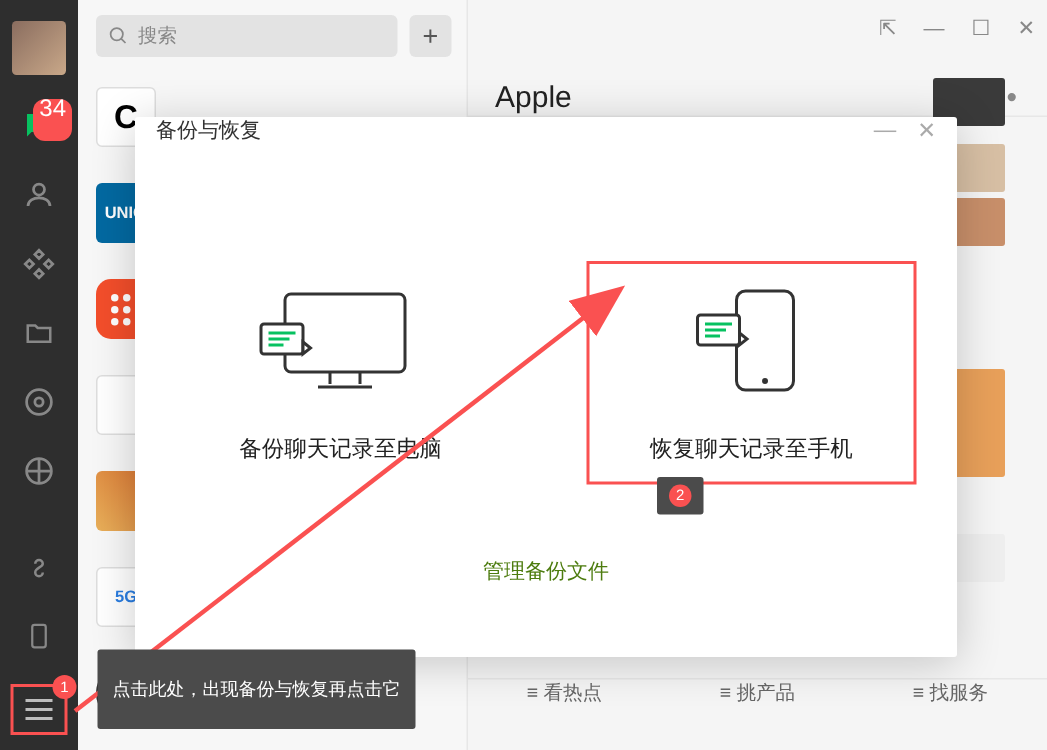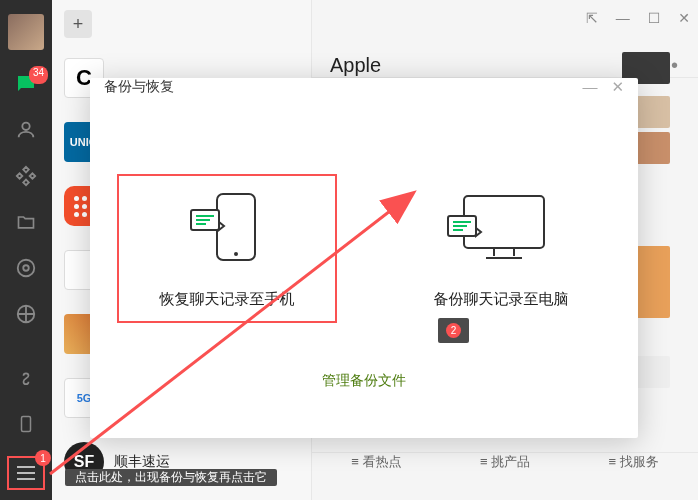--- a/index.html
+++ b/index.html
@@ -1,21 +1,21 @@
 <!DOCTYPE html>
 <html><head>
 <meta charset="utf-8">
 <style>
   * { margin: 0; padding: 0; box-sizing: border-box; font-family: "Microsoft YaHei", Arial, sans-serif; }
   body { width: 698px; height: 500px; background: #fff; position: relative; overflow: hidden; }
   .sidebar { position: absolute; left: 0; top: 0; width: 52px; height: 500px; background: #2e2e2e; display: flex; flex-direction: column; align-items: center; }
   .avatar { width: 36px; height: 36px; margin-top: 14px; background: linear-gradient(135deg,#8a6d5f,#c9a889); border-radius: 3px; }
   .side-icon { width: 24px; height: 24px; margin-top: 22px; display:flex; align-items:center; justify-content:center; color:#888; position:relative; }
   .side-icon.active { color:#07c160; }
-  .badge { position:absolute; top:-6px; right:-10px; background:#fa5151; color:#fff; font-size:10px; border-radius:8px; padding:0 4px; height:18px; line-height:14px; }
+  .badge { position:absolute; top:-6px; right:-10px; background:#fa5151; color:#fff; font-size:16px; border-radius:8px; padding:0 4px; height:28px; line-height:14px; }
   .side-bottom { margin-top:auto; margin-bottom:10px; display:flex; flex-direction:column; align-items:center; gap:20px; }
   .side-bottom .side-icon{margin-top:0;}
   .hamburger-box{ width:38px; height:34px; border:2px solid #fa5151; display:flex; align-items:center; justify-content:center; color:#bdbdbd; position:relative;}
   .hb-badge{position:absolute;top:-8px;right:-8px;width:16px;height:16px;border-radius:50%;background:#fa5151;color:#fff;font-size:10px;display:flex;align-items:center;justify-content:center;}
   .chat-list{position:absolute;left:52px;top:0;width:260px;height:500px;background:#f7f7f7;border-right:1px solid #e7e7e7;}
   .search-row{display:flex;align-items:center;padding:10px 10px 8px 12px;gap:8px;}
   .search-box{flex:1;height:28px;background:#e3e3e3;border-radius:4px;display:flex;align-items:center;padding:0 8px;color:#888;font-size:13px;gap:6px;}
   .plus-btn{width:28px;height:28px;background:#e3e3e3;border-radius:4px;display:flex;align-items:center;justify-content:center;color:#555;font-size:18px;}
   .conv-item{height:64px;display:flex;align-items:center;padding:0 12px;gap:10px;}
   .conv-avatar{width:40px;height:40px;border-radius:4px;}
@@ -36,21 +36,21 @@
   .bottom-tabs{position:absolute;left:312px;bottom:8px;right:0;height:40px;display:flex;justify-content:space-around;color:#666;font-size:13px;border-top:1px solid #e7e7e7;background:#f5f5f5;}
   .thumb{position:absolute;right:28px;width:48px;height:32px;background:#d7bfa4;border-radius:2px;}
   .modal{position:absolute;left:90px;top:78px;width:548px;height:360px;background:#fff;box-shadow:0 4px 30px rgba(0,0,0,.2);border-radius:2px;padding:0;}
   .modal-header{height:40px;display:flex;align-items:flex-start;justify-content:space-between;padding:0 14px;color:#333;font-size:14px;}
   .modal-header .wnd{display:flex;gap:14px;color:#aaa;font-size:15px;}
   .modal-body{display:flex;justify-content:space-around;align-items:center;height:240px;padding-top:20px;}
   .option{width:220px;display:flex;flex-direction:column;align-items:center;gap:22px;}
   .opt-right-wrap{border:2px solid #fa5151;padding:12px 8px;}
   .opt-label{font-size:15px;color:#222;}
   .modal-footer{text-align:center;font-size:14px;color:#4d7c0f;margin-top:14px;}
-  .tooltip1{position:absolute;left:65px;bottom:14px;background:#4b4b4b;color:#fff;font-size:12px;padding:0 10px;border-radius:2px;}
+  .tooltip1{position:absolute;left:65px;bottom:14px;background:#4b4b4b;color:#fff;font-size:12px;padding:18px 10px;border-radius:2px;}
   .tooltip2{position:absolute;left:438px;top:318px;background:#4b4b4b;color:#fff;font-size:12px;padding:5px 8px;border-radius:2px;display:flex;align-items:center;gap:6px;}
   .num-badge{width:15px;height:15px;border-radius:50%;background:#fa5151;color:#fff;font-size:10px;display:flex;align-items:center;justify-content:center;}
   svg{display:block;}
   .arrow{position:absolute;left:42px;top:86px;pointer-events:none;}
 </style>
 </head>
 <body>
 
 <div class="sidebar">
   <div class="avatar"></div>
@@ -102,20 +102,27 @@
       <svg width="20" height="16" viewBox="0 0 20 16">
           <path stroke="currentColor" stroke-width="2" d="M1 2h18M1 8h18M1 14h18"></path>
         </svg>
       <span class="hb-badge">1</span>
     </div>
   </div>
 </div>
 
 <div class="chat-list">
   <div class="search-row">
+    <div class="search-box">
+      <svg width="14" height="14" viewBox="0 0 24 24">
+          <circle cx="10" cy="10" r="7" fill="none" stroke="#888" stroke-width="2"></circle>
+          <path stroke="#888" stroke-width="2" d="M15 15l5 5"></path>
+        </svg>
+      <span>搜索</span>
+    </div>
     <div class="plus-btn">+</div>
   </div>
   <div class="conv-item">
       <div class="conv-avatar av1">
         <span>C</span>
       </div>
     </div>
   <div class="conv-item">
       <div class="conv-avatar av2">
         <span>UNI</span>
@@ -185,39 +192,39 @@
 
 <div class="modal">
   <div class="modal-header">
     <span>备份与恢复</span>
     <div class="wnd">
       <span>—</span>
       <span>✕</span>
     </div>
   </div>
   <div class="modal-body">
+    <div class="option">
+      <svg width="110" height="80" viewBox="0 0 110 80">
+        <rect x="18" y="8" width="80" height="52" rx="4" fill="none" stroke="#333" stroke-width="2"></rect>
+        <path stroke="#333" stroke-width="2" d="M48 60v8M68 60v8M40 70h36"></path>
+        <rect x="2" y="28" width="28" height="20" rx="2" fill="#fff" stroke="#333" stroke-width="2"></rect>
+        <path stroke="#07c160" stroke-width="2" d="M7 34h18M7 38h14M7 42h10"></path>
+        <path fill="#fff" stroke="#333" stroke-width="2" d="M30 40l5 4-5 4z"></path>
+      </svg>
+      <span class="opt-label">备份聊天记录至电脑</span>
+    </div>
     <div class="option opt-right-wrap">
       <svg width="80" height="80" viewBox="0 0 80 80">
         <rect x="30" y="6" width="38" height="66" rx="6" fill="none" stroke="#333" stroke-width="2"></rect>
         <circle cx="49" cy="66" r="2" fill="#333"></circle>
         <rect x="4" y="22" width="28" height="20" rx="2" fill="#fff" stroke="#333" stroke-width="2"></rect>
         <path stroke="#07c160" stroke-width="2" d="M9 28h18M9 32h14M9 36h10"></path>
         <path fill="#fff" stroke="#333" stroke-width="2" d="M32 34l5 4-5 4z"></path>
       </svg>
       <span class="opt-label">恢复聊天记录至手机</span>
-    </div>
-    <div class="option">
-      <svg width="110" height="80" viewBox="0 0 110 80">
-        <rect x="18" y="8" width="80" height="52" rx="4" fill="none" stroke="#333" stroke-width="2"></rect>
-        <path stroke="#333" stroke-width="2" d="M48 60v8M68 60v8M40 70h36"></path>
-        <rect x="2" y="28" width="28" height="20" rx="2" fill="#fff" stroke="#333" stroke-width="2"></rect>
-        <path stroke="#07c160" stroke-width="2" d="M7 34h18M7 38h14M7 42h10"></path>
-        <path fill="#fff" stroke="#333" stroke-width="2" d="M30 40l5 4-5 4z"></path>
-      </svg>
-      <span class="opt-label">备份聊天记录至电脑</span>
     </div>
   </div>
   <div class="modal-footer">
     <span>管理备份文件</span>
   </div>
 </div>
 
 <svg class="arrow" width="400" height="400">
   <defs>
       <marker id="ah" markerWidth="12" markerHeight="12" refX="10" refY="5" orient="auto">

